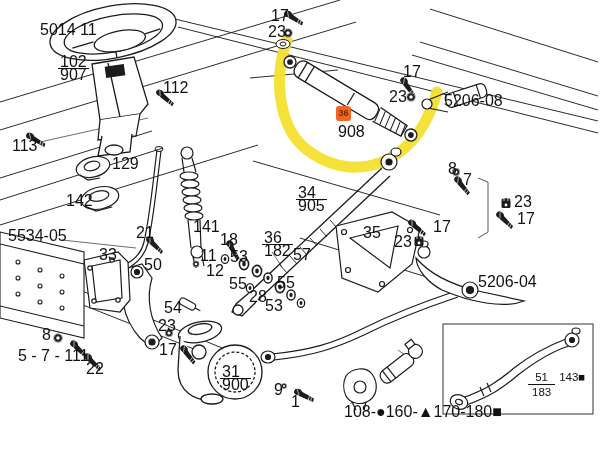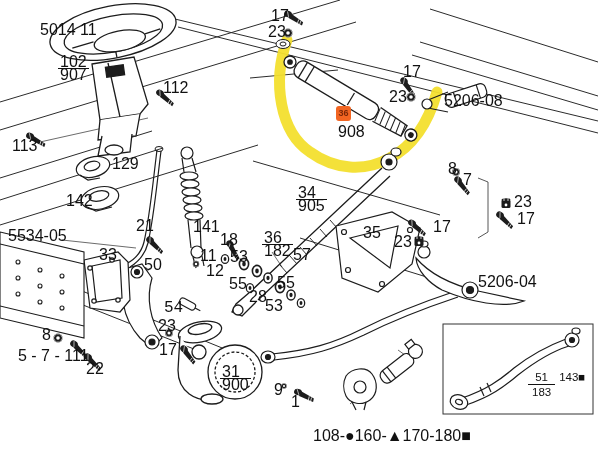--- a/index.html
+++ b/index.html
@@ -359,21 +359,21 @@
       <div class="lbl" style="left: 163px; top: 82px;">112</div>
       <div class="lbl" style="left: 271px; top: 10px;">17</div>
       <div class="lbl" style="left: 268px; top: 26px;">23</div>
       <div class="lbl" style="left: 403px; top: 66px;">17</div>
       <div class="lbl" style="left: 389px; top: 91px;">23</div>
       <div class="lbl" style="left: 444px; top: 95px;">5206-08</div>
       <div class="lbl" style="left: 12px; top: 140px;">113</div>
       <div class="lbl" style="left: 112px; top: 158px;">129</div>
       <div class="lbl" style="left: 66px; top: 195px;">142</div>
       <div class="lbl" style="left: 8px; top: 230px;">5534-05</div>
-      <div class="lbl" style="left: 136px; top: 220px;">21</div>
+      <div class="lbl" style="left: 136px; top: 227px;">21</div>
       <div class="lbl" style="left: 193px; top: 221px;">141</div>
       <div class="lbl" style="left: 200px; top: 250px;">11</div>
       <div class="lbl" style="left: 206px; top: 265px;">12</div>
       <div class="lbl" style="left: 220px; top: 234px;">18</div>
       <div class="lbl" style="left: 230px; top: 251px;">53</div>
       <div class="lbl" style="left: 250px; top: 249px; padding-left: 43px;">57</div>
       <div class="lbl frac" style="left: 262px; top: 232px;">
         <span>36</span>
         <span class="den">182</span>
       </div>
@@ -381,34 +381,34 @@
       <div class="lbl" style="left: 249px; top: 291px;">28</div>
       <div class="lbl" style="left: 277px; top: 277px;">55</div>
       <div class="lbl" style="left: 265px; top: 300px;">53</div>
       <div class="lbl frac" style="left: 296px; top: 187px;">
         <span>34</span>
         <span class="den">905</span>
       </div>
       <div class="lbl" style="left: 363px; top: 227px;">35</div>
       <div class="lbl" style="left: 338px; top: 126px;">908</div>
       <div class="lbl" style="left: 144px; top: 259px;">50</div>
-      <div class="lbl" style="left: 164px; top: 302px; font-family: Liberation Mono, monospace;">54</div>
+      <div class="lbl" style="left: 164px; top: 302px;">54</div>
       <div class="lbl" style="left: 158px; top: 320px;">23</div>
       <div class="lbl" style="left: 159px; top: 344px;">17</div>
       <div class="lbl" style="left: 99px; top: 249px;">33</div>
       <div class="lbl" style="left: 42px; top: 329px;">8</div>
       <div class="lbl" style="left: 18px; top: 350px;">5 - 7 - 111</div>
       <div class="lbl" style="left: 86px; top: 363px;">22</div>
       <div class="lbl frac" style="left: 220px; top: 366px;">
         <span>31</span>
         <span class="den">900</span>
       </div>
       <div class="lbl" style="left: 274px; top: 384px;">9</div>
       <div class="lbl" style="left: 291px; top: 396px;">1</div>
-      <div class="lbl" style="left: 313px; top: 406px; margin-top: 24px;">108-●160-▲170-180■</div>
+      <div class="lbl" style="left: 344px; top: 406px;">108-●160-▲170-180■</div>
       <div class="lbl" style="left: 448px; top: 163px;">8</div>
       <div class="lbl" style="left: 463px; top: 174px;">7</div>
       <div class="lbl" style="left: 514px; top: 196px;">23</div>
       <div class="lbl" style="left: 517px; top: 213px;">17</div>
       <div class="lbl" style="left: 433px; top: 221px;">17</div>
       <div class="lbl" style="left: 394px; top: 236px;">23</div>
       <div class="lbl" style="left: 478px; top: 276px;">5206-04</div>
     </div>
 
 </div>

